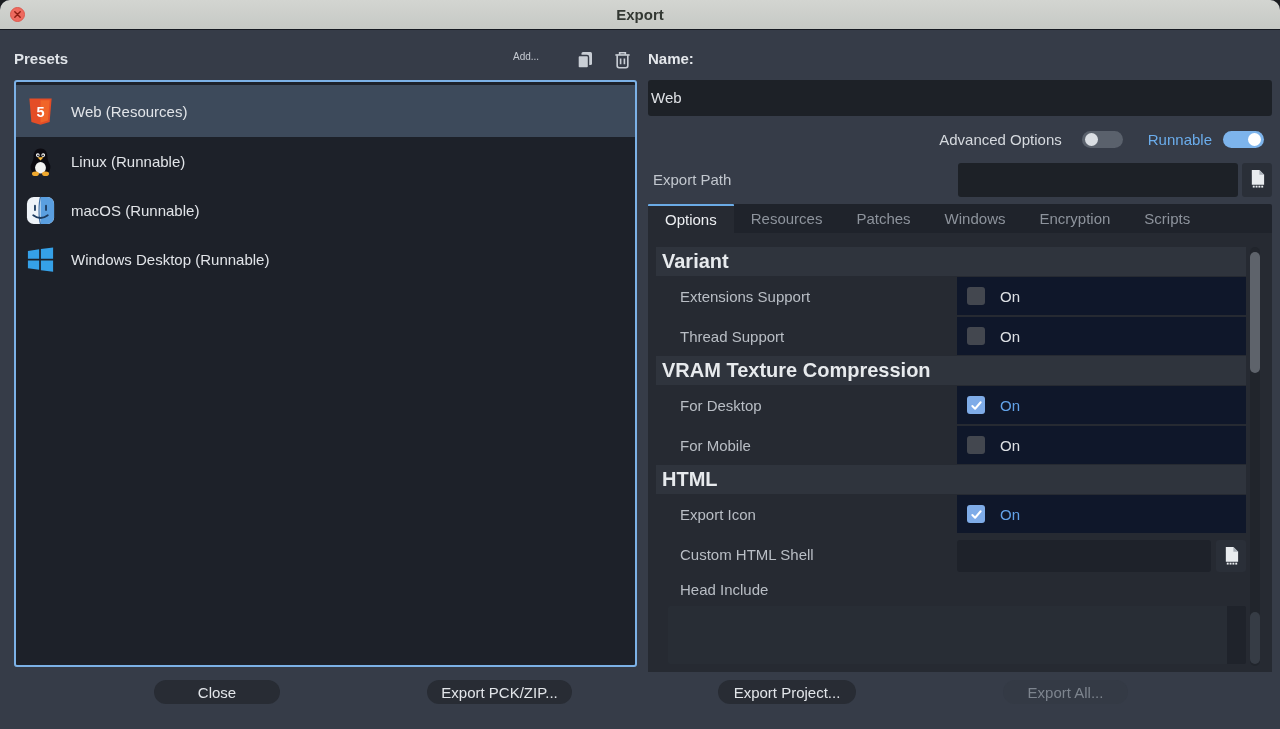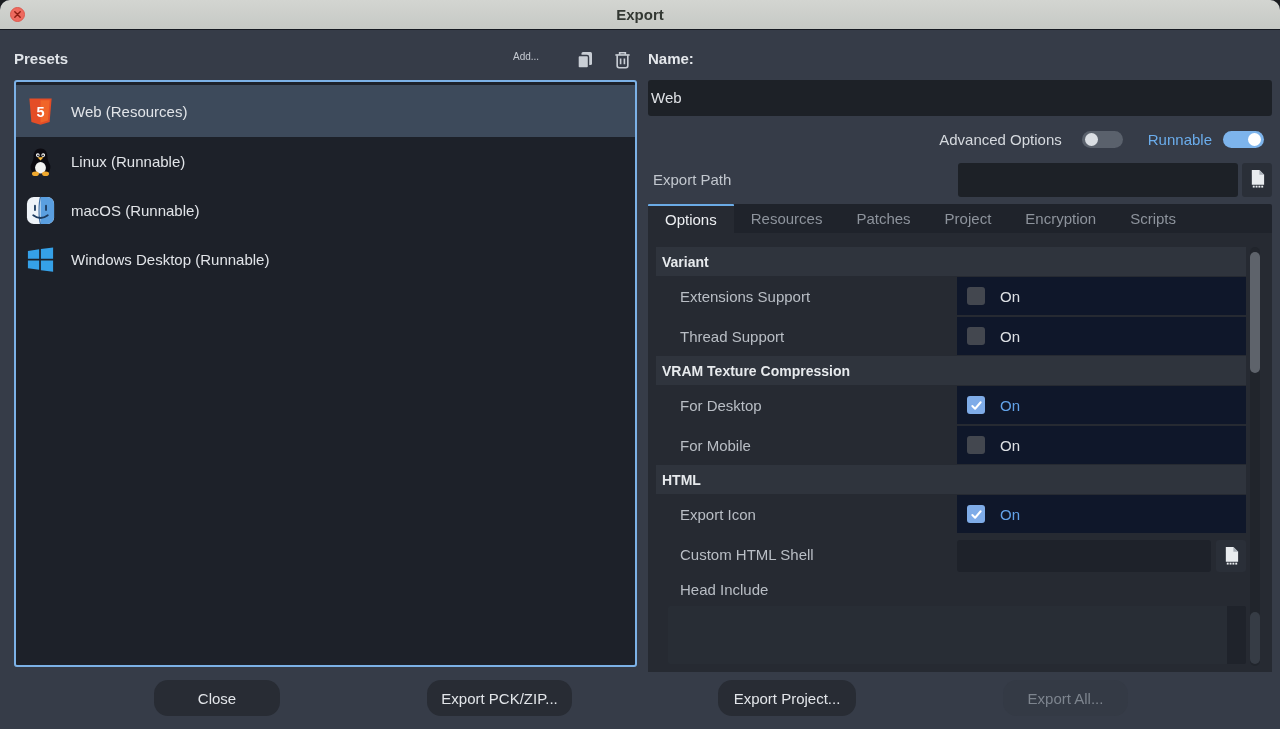--- a/index.html
+++ b/index.html
@@ -47,21 +47,21 @@
   
   .tabbar{position:absolute;left:648px;top:204px;width:624px;height:29px;background:#1f232b;
     display:flex;border-radius:2px 2px 0 0;}
   .tab{height:29px;display:flex;align-items:center;padding:0 17px;font-size:15px;color:#8d939c;
     box-sizing:border-box;}
   .tab.active{background:#262a32;color:#edeff2;border-top:2px solid #6babe6;border-radius:1px 1px 0 0;}
   
   .options-panel{position:absolute;left:648px;top:233px;width:624px;height:439px;background:#262a32;}
   .rows{position:absolute;left:8px;top:14px;width:590px;}
   .section-row{height:29px;background:#2f343d;display:flex;align-items:center;padding-left:6px;
-    font-weight:bold;font-size:14px;color:#e7eaed;box-sizing:border-box;}
+    font-weight:bold;font-size:20px;color:#e7eaed;box-sizing:border-box;}
   .prop-row{display:flex;height:40px;align-items:stretch;}
   .prop-row.short{height:30px;}
   .prop-label{width:301px;display:flex;align-items:center;padding-left:24px;font-size:15px;
     color:#b9bec5;box-sizing:border-box;flex:none;}
   .prop-value{flex:1;margin:1px 0;display:flex;align-items:center;}
   .prop-value.cellbg{background:#0f172a;padding-left:10px;gap:15px;}
   .checkbox{width:18px;height:18px;border-radius:3px;background:#43474f;flex:none;
     display:flex;align-items:center;justify-content:center;}
   .checkbox.checked{background:#7face8;}
   .on-label{font-size:15px;color:#dde0e4;}
@@ -70,21 +70,21 @@
   .mini-btn{width:30px;height:32px;background:#2a2f38;border-radius:3px;margin-left:5px;margin-top:3px;
     display:flex;align-items:center;justify-content:center;flex:none;}
   .head-textarea{position:absolute;left:20px;top:373px;width:578px;height:58px;background:#282d35;
     border-radius:2px;}
   .ta-scroll{position:absolute;right:0;top:0;width:19px;height:100%;background:#1f232b;
     border-radius:0 2px 2px 0;}
   .v-track{position:absolute;left:602px;top:14px;width:10px;height:419px;background:#21252c;border-radius:5px;}
   .v-thumb1{position:absolute;left:602px;top:19px;width:10px;height:121px;background:#5e636b;border-radius:5px;}
   .v-thumb2{position:absolute;left:602px;top:379px;width:10px;height:52px;background:#363c45;border-radius:5px;}
   
-  .footer-btn{position:absolute;top:680px;height:36px;background:#282c34;border:none;border-radius:14px;
+  .footer-btn{position:absolute;top:680px;height:24px;background:#282c34;border:none;border-radius:14px;
     font-size:15px;color:#e2e5e9;font-family:"Liberation Sans",sans-serif;}
   .footer-btn.disabled{background:#343a45;color:#7d848e;}
   .fb-0{left:154px;width:126px;}
   .fb-1{left:427px;width:145px;}
   .fb-2{left:718px;width:138px;}
   .fb-3{left:1003px;width:125px;}
 </style>
 </head>
 <body>
 
@@ -191,21 +191,21 @@
           <rect x="7" y="17.6" width="2" height="2" fill="#e9ecef"></rect>
           <rect x="10" y="17.6" width="2" height="2" fill="#e9ecef"></rect>
           <rect x="13" y="17.6" width="2" height="2" fill="#e9ecef"></rect>
         </svg></span>
   </div>
 
   <div class="tabbar" id="tabbar">
       <div class="tab active">Options</div>
       <div class="tab">Resources</div>
       <div class="tab">Patches</div>
-      <div class="tab">Project</div>
+      <div class="tab">Windows</div>
       <div class="tab">Encryption</div>
       <div class="tab">Scripts</div>
     </div>
 
   <div class="options-panel">
     <div class="rows" id="options-rows">
         <div class="section-row">
           <span>Variant</span>
         </div>
         <div class="prop-row">

